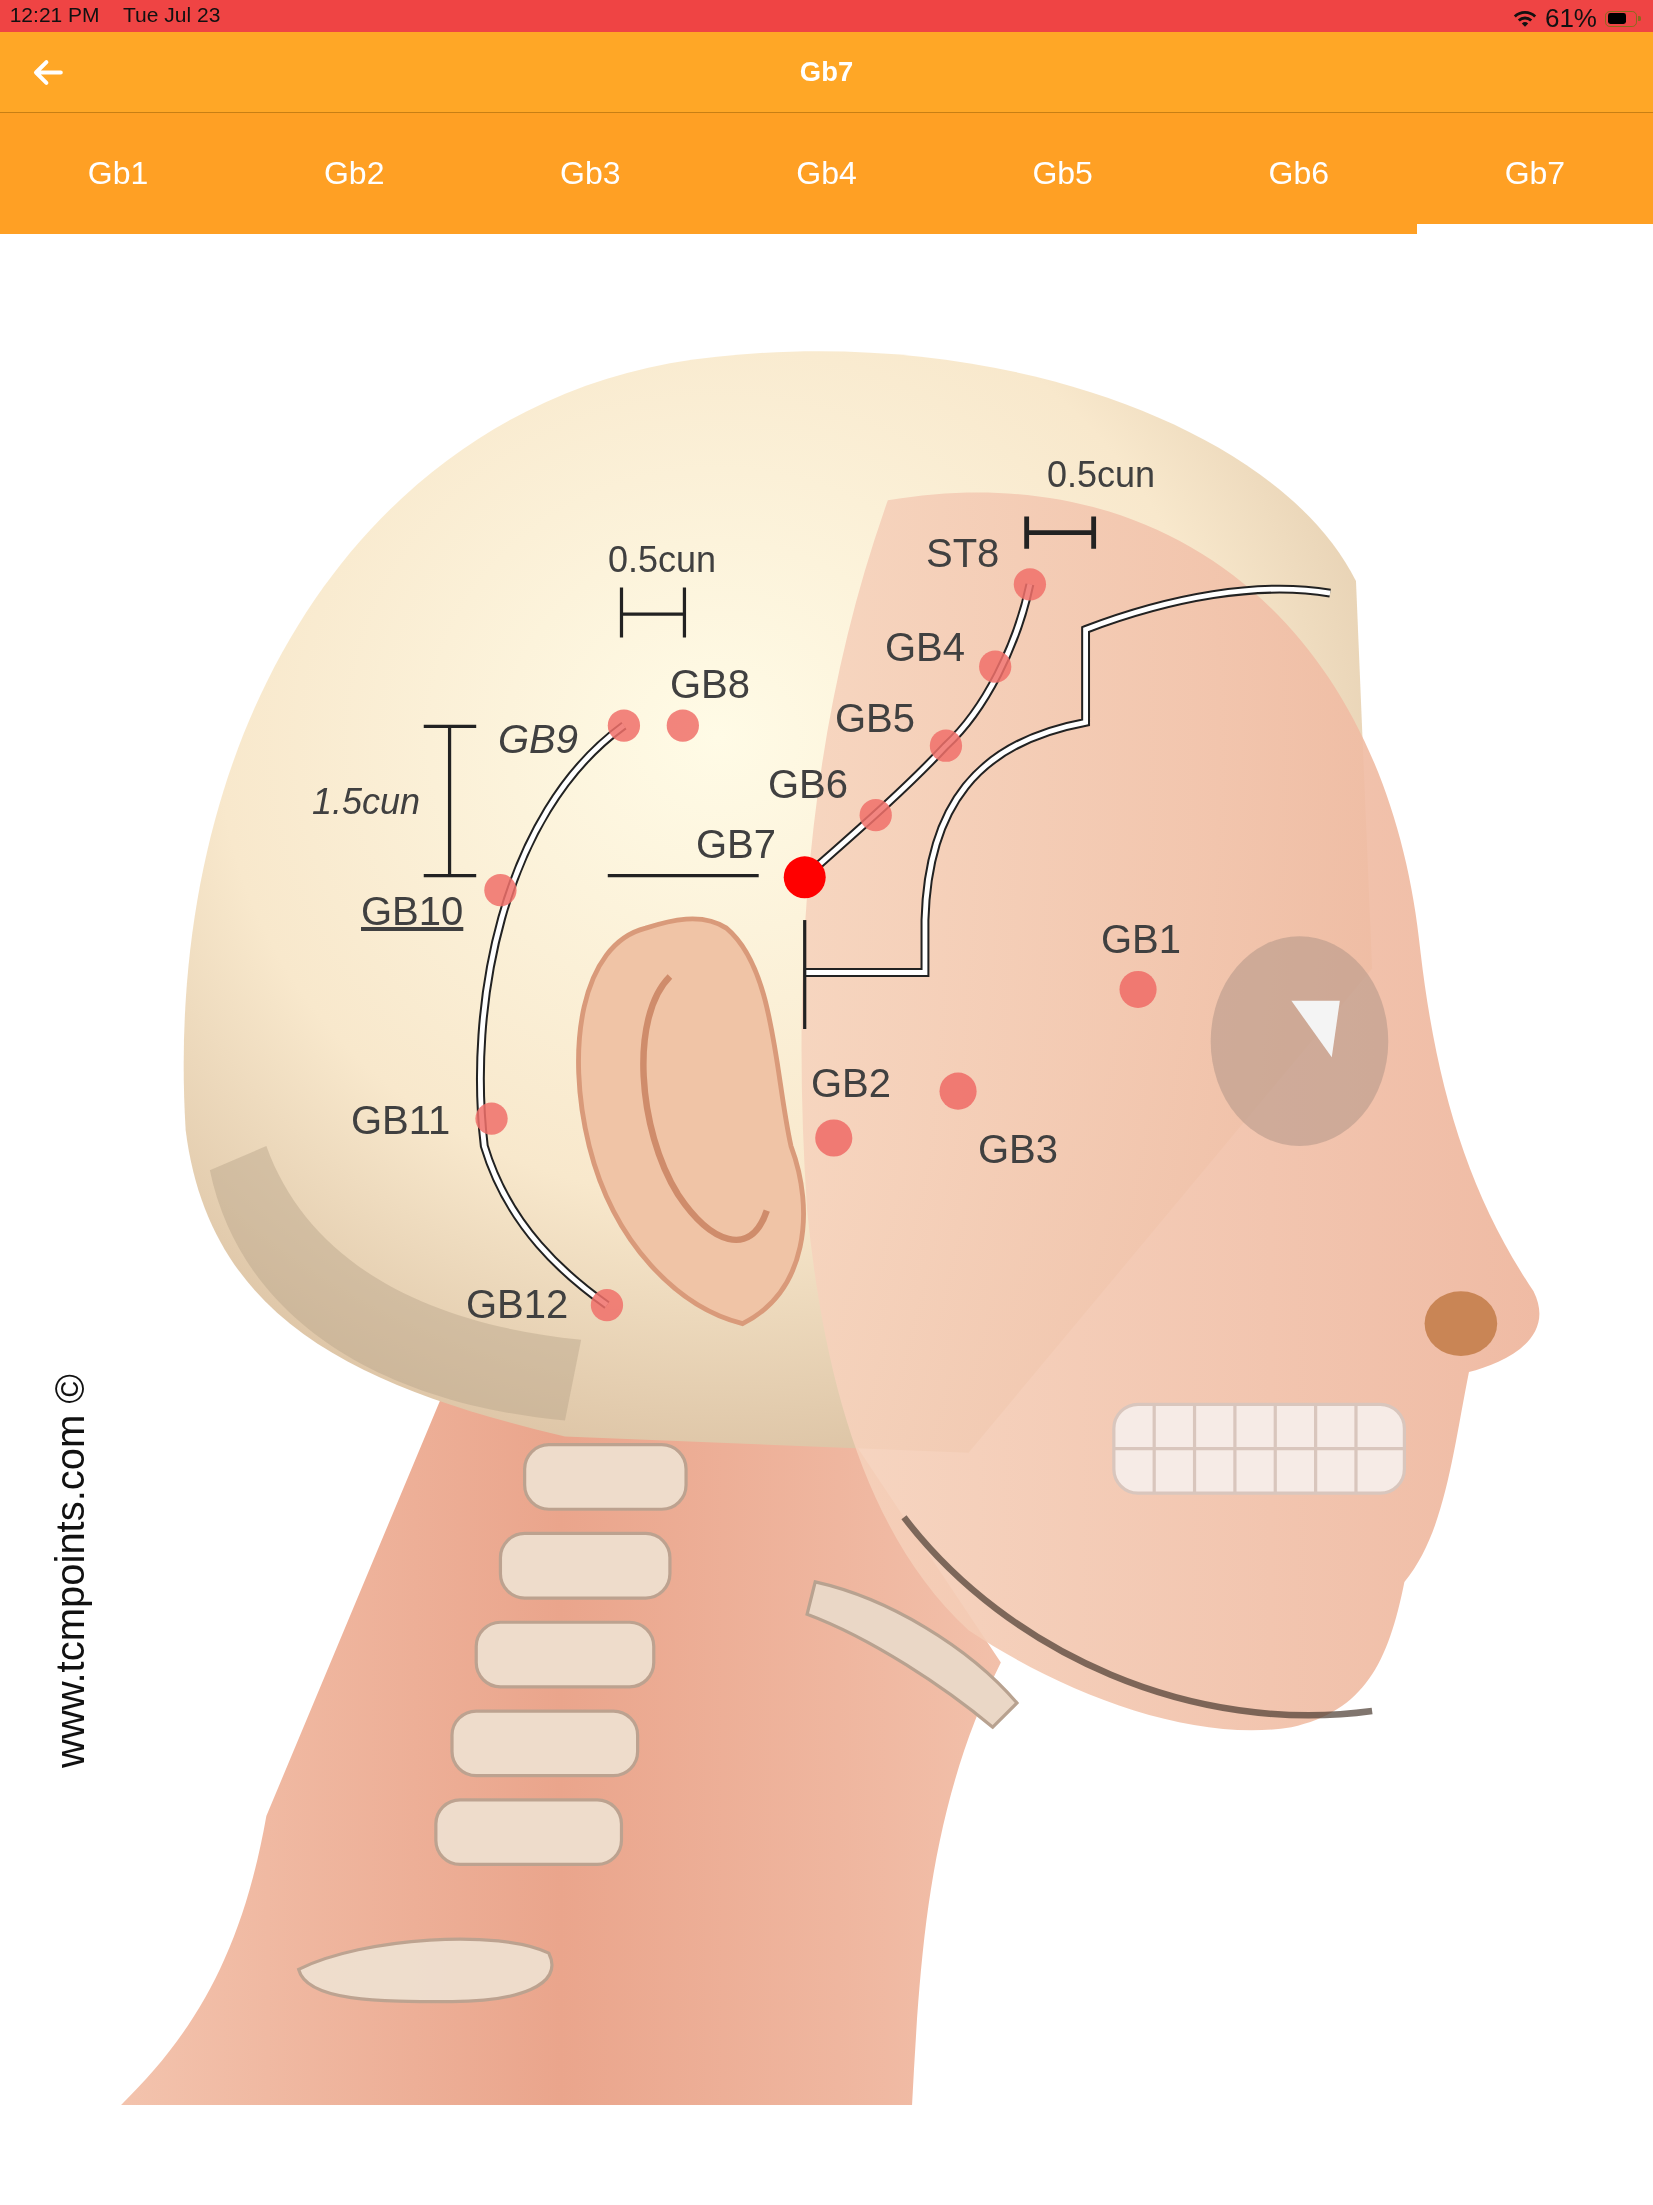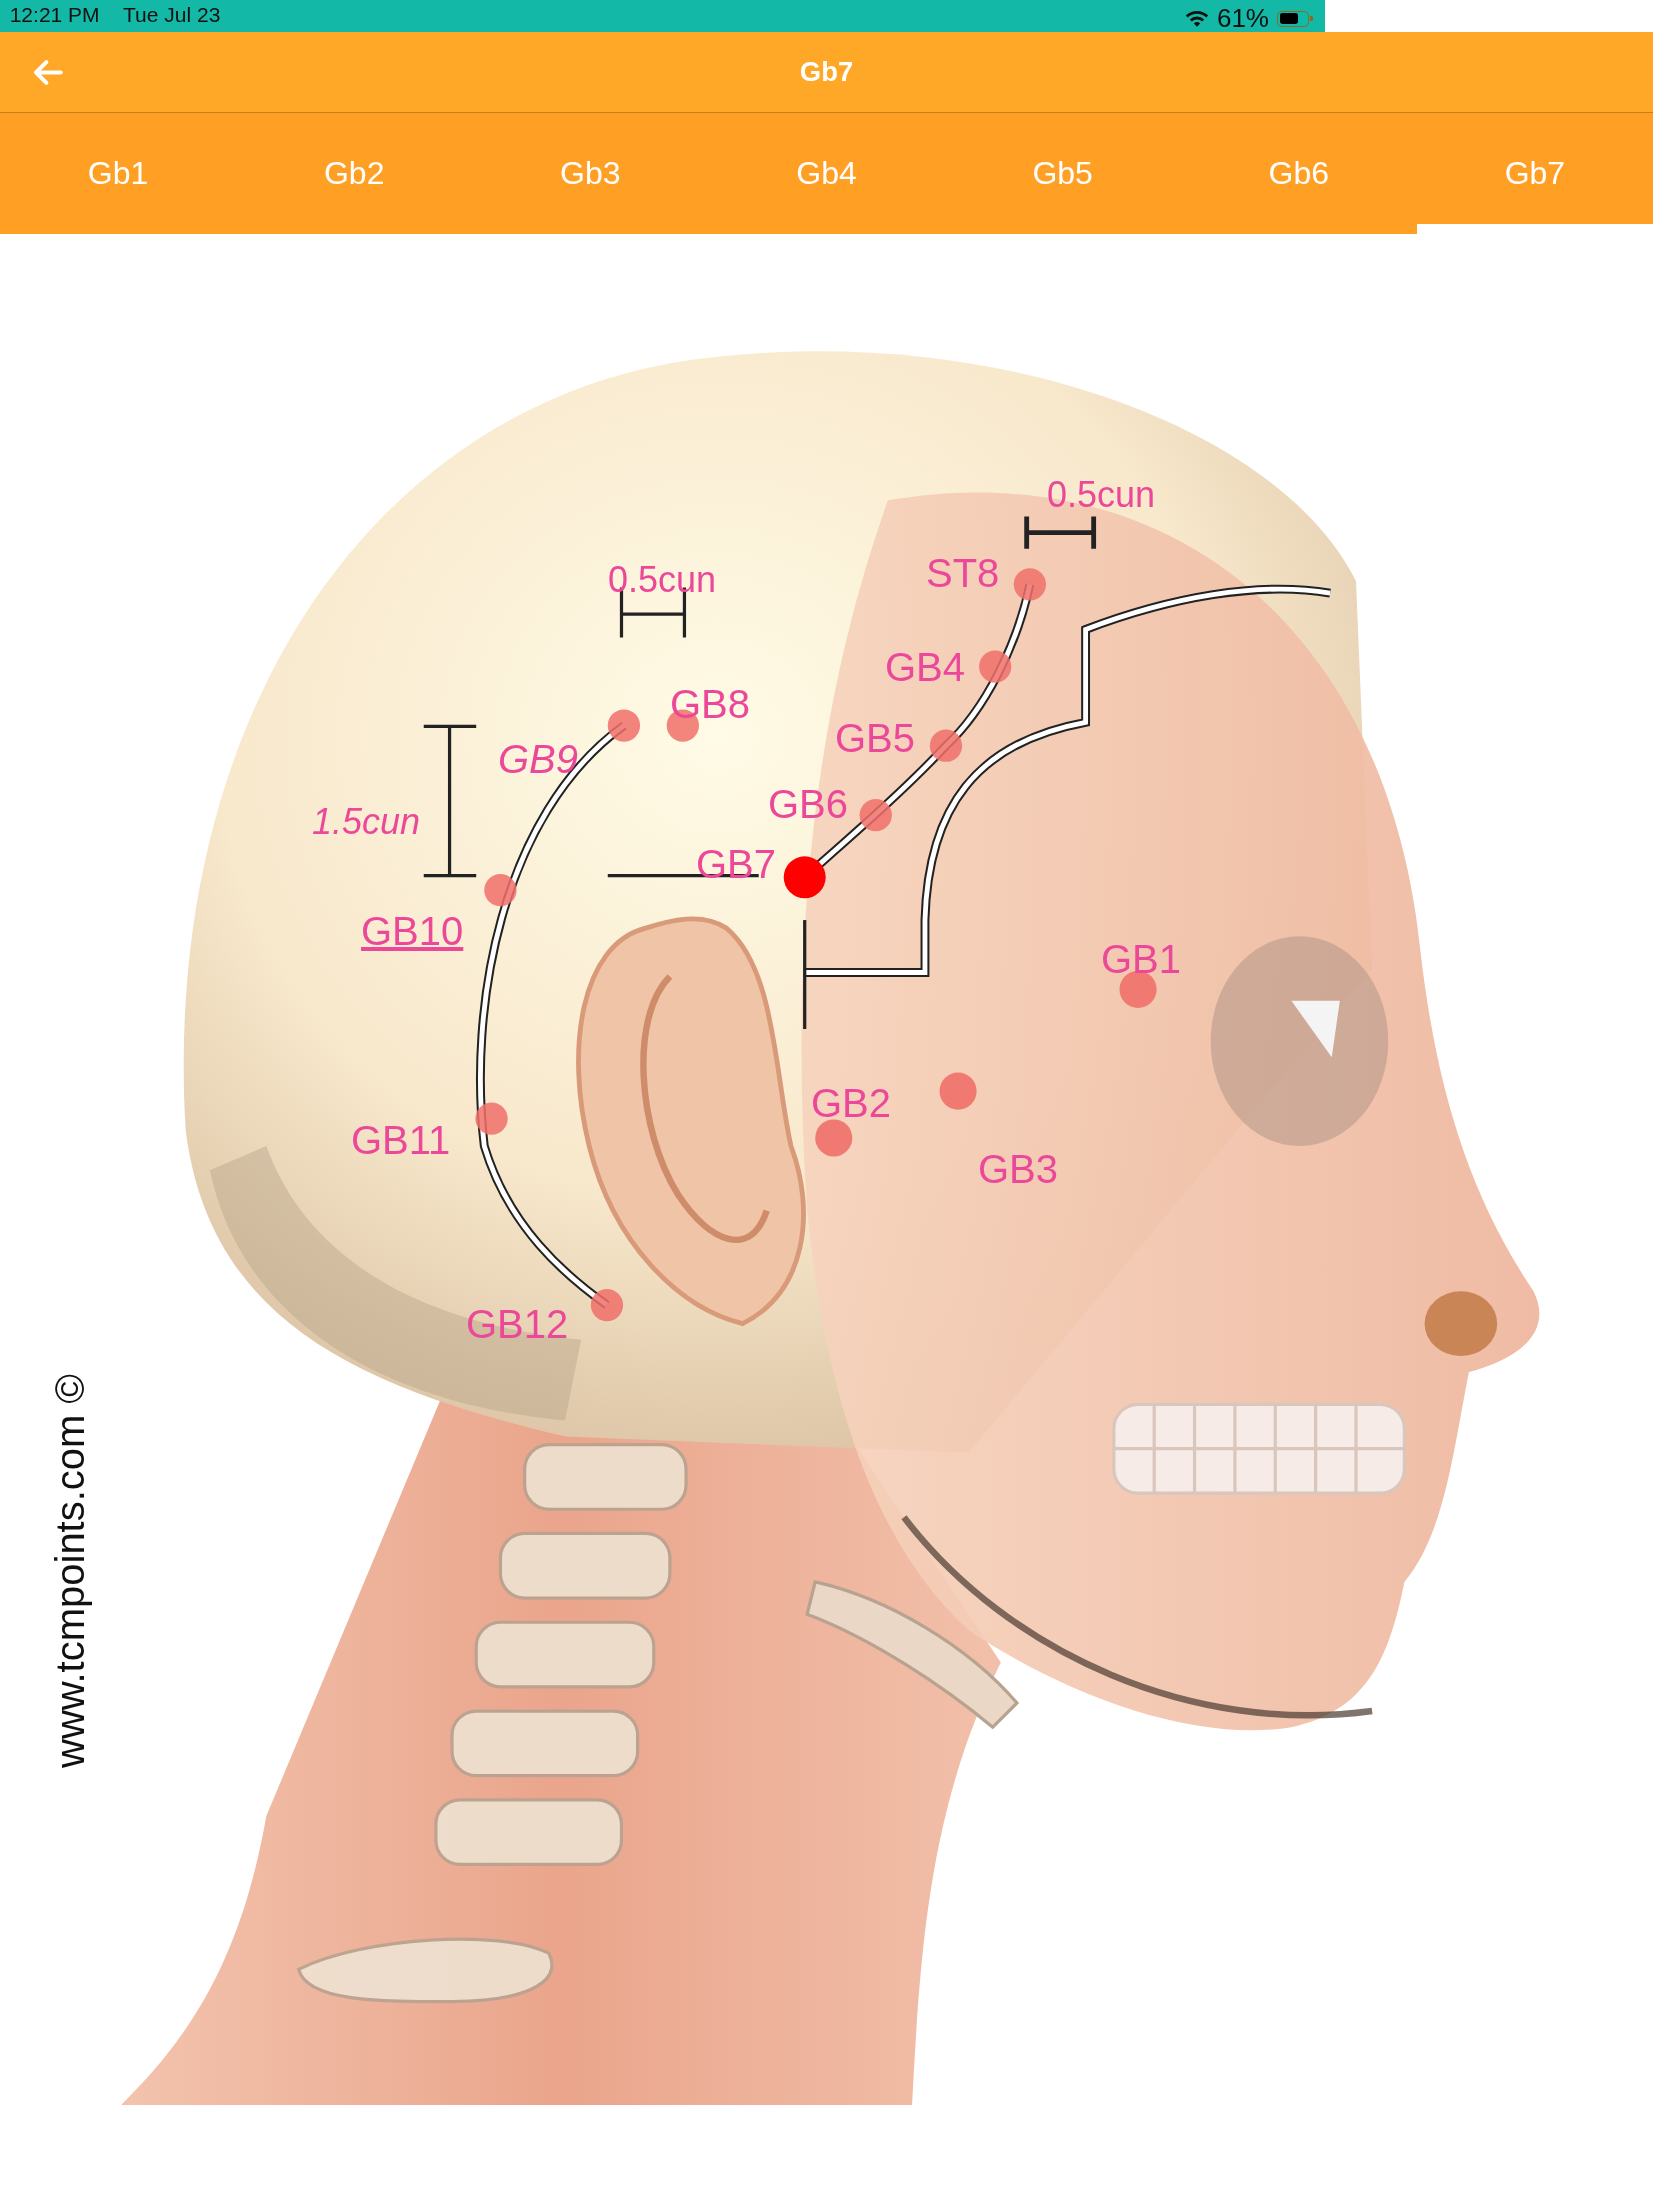--- a/index.html
+++ b/index.html
@@ -1,32 +1,32 @@
 <!DOCTYPE html>
 <html style="font-size:13px"><head>
 <meta charset="utf-8">
 <style>
   html, body { margin:0; padding:0; }
   body { width:1653px; height:2205px; background:#ffffff; position:relative; overflow:hidden; font-family:"Liberation Sans", sans-serif; }
-  .statusbar { position:absolute; left:0; top:0; width:1325px; height:32px; background:#14b8a6; }
+  .statusbar { position:absolute; left:0; top:0; width:1653px; height:32px; background:#ef4444; }
   .status-left { position:absolute; left:9.7px; top:3.2px; font-size:21px; color:#111; }
   .status-left span { margin-right:18px; }
   .status-right { position:absolute; right:16px; top:3.2px; display:flex; align-items:center; gap:8px; font-size:26px; color:#111; }
   .battery { width:32px; height:16px; border:1.6px solid #8a6a1e; border-radius:4.8px; position:relative; box-sizing:border-box; }
   .battery .fill { position:absolute; left:1.6px; top:1.6px; bottom:1.6px; width:61%; background:#000; border-radius:2.4px; }
   .battery::after { content:""; position:absolute; right:-4.8px; top:4px; width:2.4px; height:5.7px; background:#8a6a1e; border-radius:0 1.6px 1.6px 0; }
   .navbar { position:absolute; left:0; top:32px; width:1653px; height:81px; background:#FFA726; border-bottom:1.6px solid #c87f14; box-sizing:border-box; }
   .back-btn { position:absolute; left:24px; top:16px; width:48px; height:48px; display:flex; align-items:center; justify-content:center; cursor:pointer; }
   .nav-title { position:absolute; left:0; right:0; top:24px; text-align:center; color:#fff; font-size:27.4px; font-weight:bold; }
   .tabbar { position:absolute; left:0; top:113px; width:1653px; height:121px; background:#FFA024; display:flex; }
   .tab { flex:1; display:flex; align-items:center; justify-content:center; color:#fff; font-size:32px; position:relative; cursor:pointer; }
   .tab.active::after { content:""; position:absolute; left:0; right:0; bottom:0; height:9.7px; background:#ffffff; }
   .content { position:absolute; left:0; top:234px; width:1653px; height:1971px; background:#fff; }
   svg.anat { position:absolute; left:0; top:0; }
-  .lbl { position:absolute; font-size:40px; color:#ec4899; white-space:nowrap;margin-top:20px; }
+  .lbl { position:absolute; font-size:40px; color:#404040; white-space:nowrap; }
   .lbl.small { font-size:36px; }
   .watermark { position:absolute; left:48px; top:1534px; transform-origin:left top; transform:rotate(-90deg); font-size:40px; color:#111; white-space:nowrap; }
 </style>
 </head>
 <body>
 
 <div class="statusbar">
   <div class="status-left">
     <span>12:21 PM</span>
     <span>Tue Jul 23</span>

